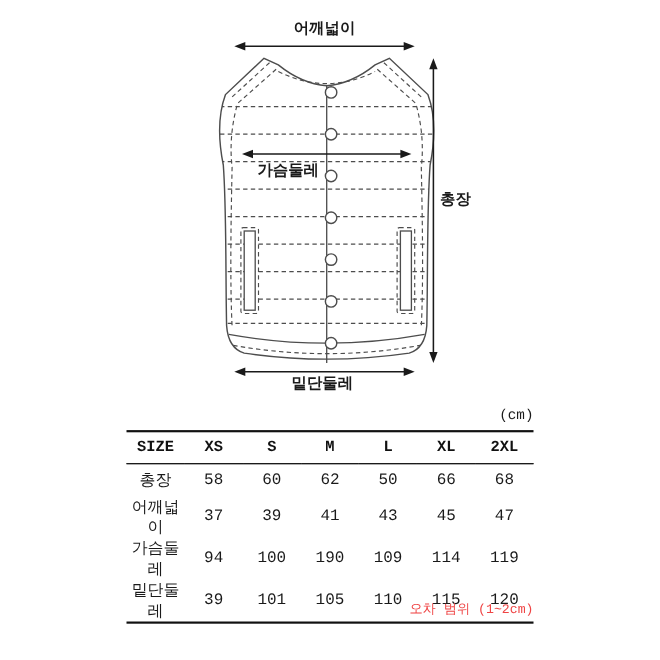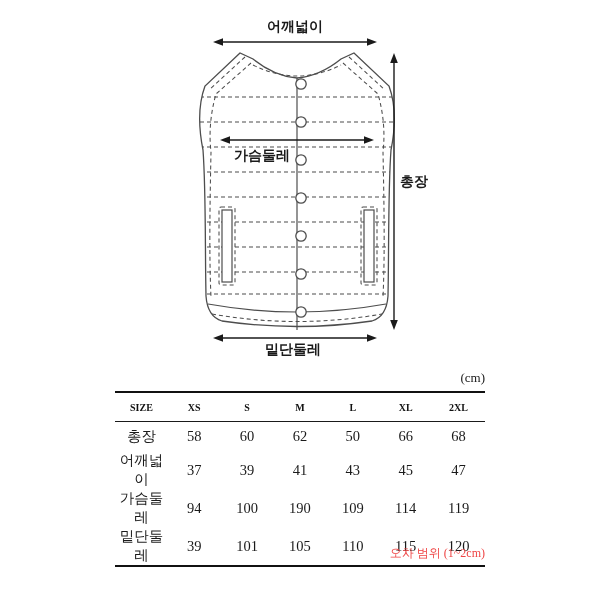--- a/index.html
+++ b/index.html
@@ -1,18 +1,18 @@
 <!DOCTYPE html>
 <html><head>
 <meta charset="utf-8">
 <style>
   html,body{margin:0;padding:0;background:#fff;}
   .stage{
     position:relative;width:600px;height:600px;background:#fff;overflow:hidden;
-    font-family:Liberation Serif, serif;color:#1a1a1a;
+    font-family:Liberation Mono, monospace;color:#1a1a1a;
   }
   .diagram-svg{position:absolute;left:0;top:0;}
   .dim-label{
     position:absolute;font-size:14px;font-weight:700;color:#1a1a1a;
     text-align:center;line-height:16px;white-space:nowrap;
   }
   .lbl-shoulder{left:235px;top:19px;width:120px;}
   .lbl-chest{left:212px;top:148px;width:100px;}
   .lbl-length{left:400px;top:174px;width:70px;text-align:left;}
   .lbl-hem{left:233px;top:342px;width:120px;}
@@ -23,21 +23,21 @@
     position:absolute;right:115px;top:545px;font-size:12px;color:#ef4444;
   }
   .size-table-wrap{
     position:absolute;left:115px;top:391px;width:370px;
     border-top:2.5px solid #111;border-bottom:2.5px solid #111;
   }
   .size-table-wrap table{
     width:100%;border-collapse:collapse;table-layout:fixed;
   }
   .size-table-wrap thead th{
-    font-weight:700;font-size:10px;height:28px;padding:0;
+    font-weight:700;font-size:14px;height:28px;padding:0;
     text-align:center;border-bottom:1.5px solid #1a1a1a;color:#111;
   }
   .size-table-wrap tbody th,
   .size-table-wrap tbody td{
     font-weight:400;font-size:14.5px;height:29px;padding:0;
     text-align:center;color:#1a1a1a;
   }
 </style>
 </head>
 <body>

